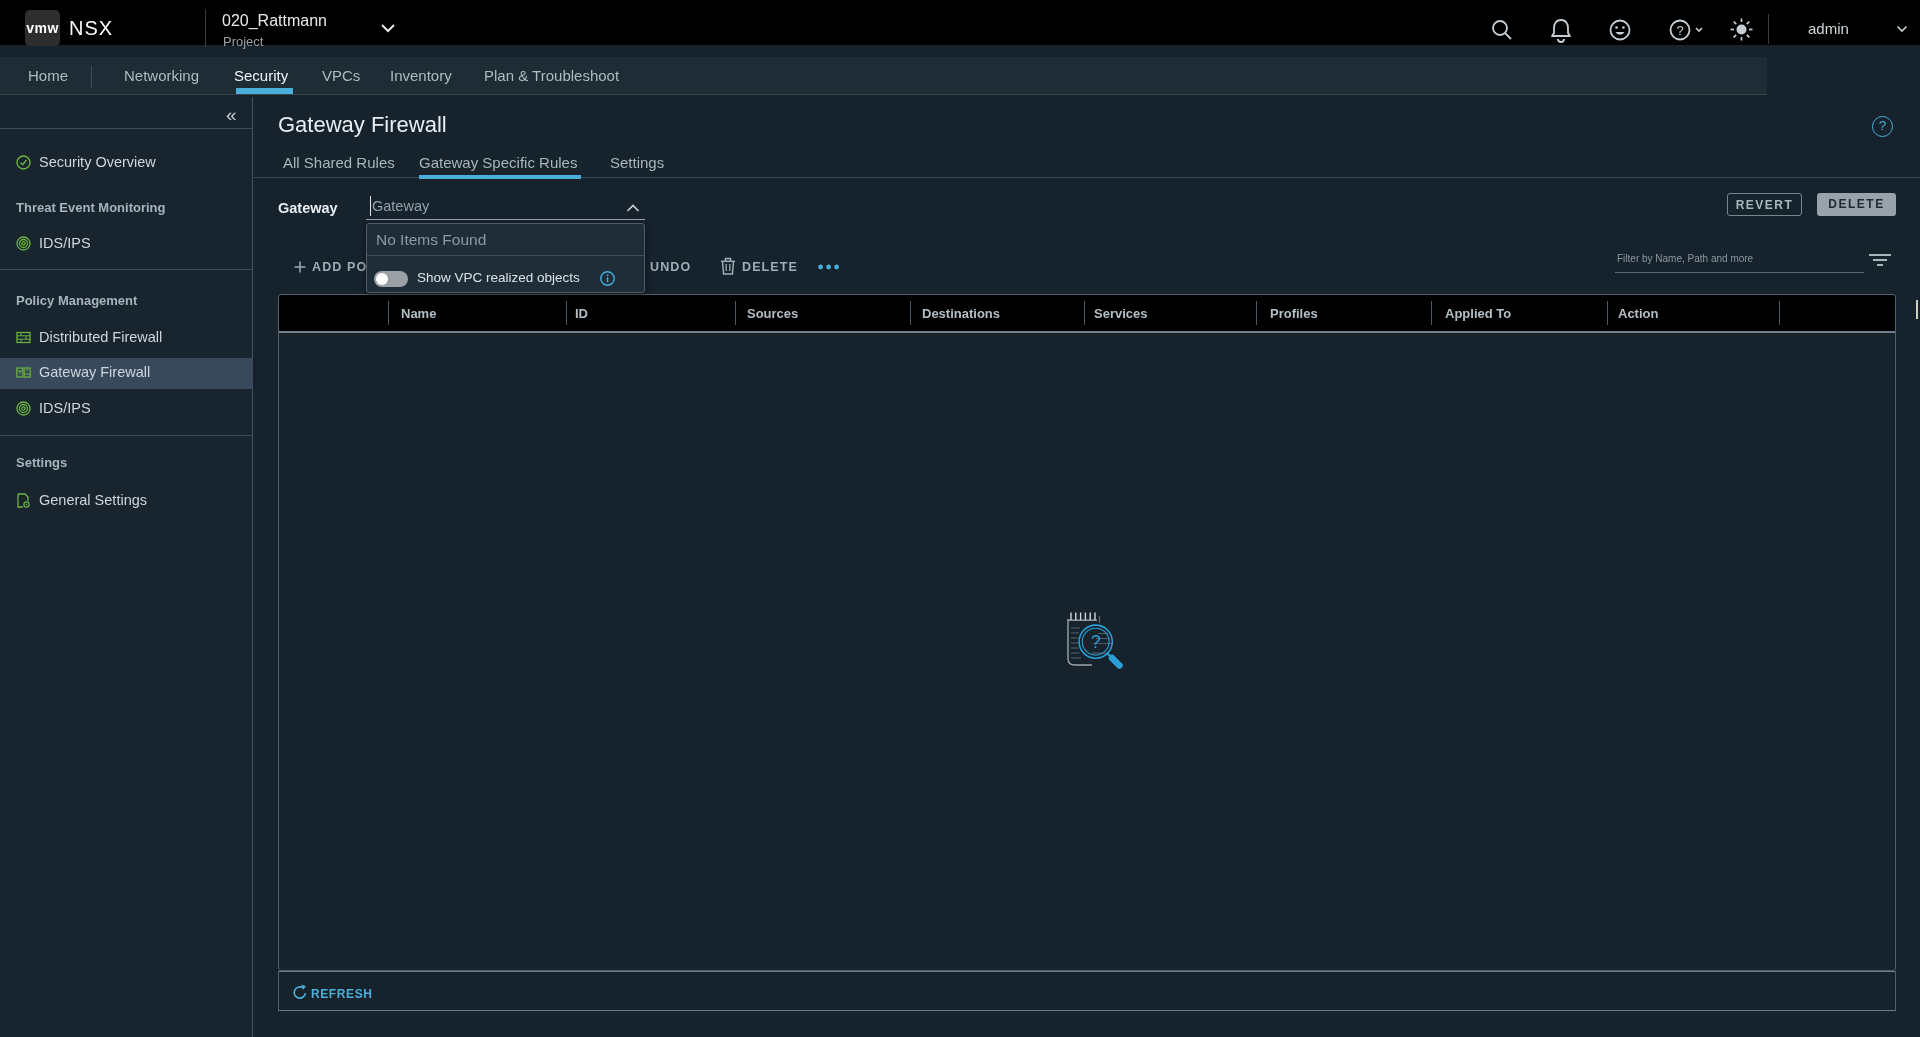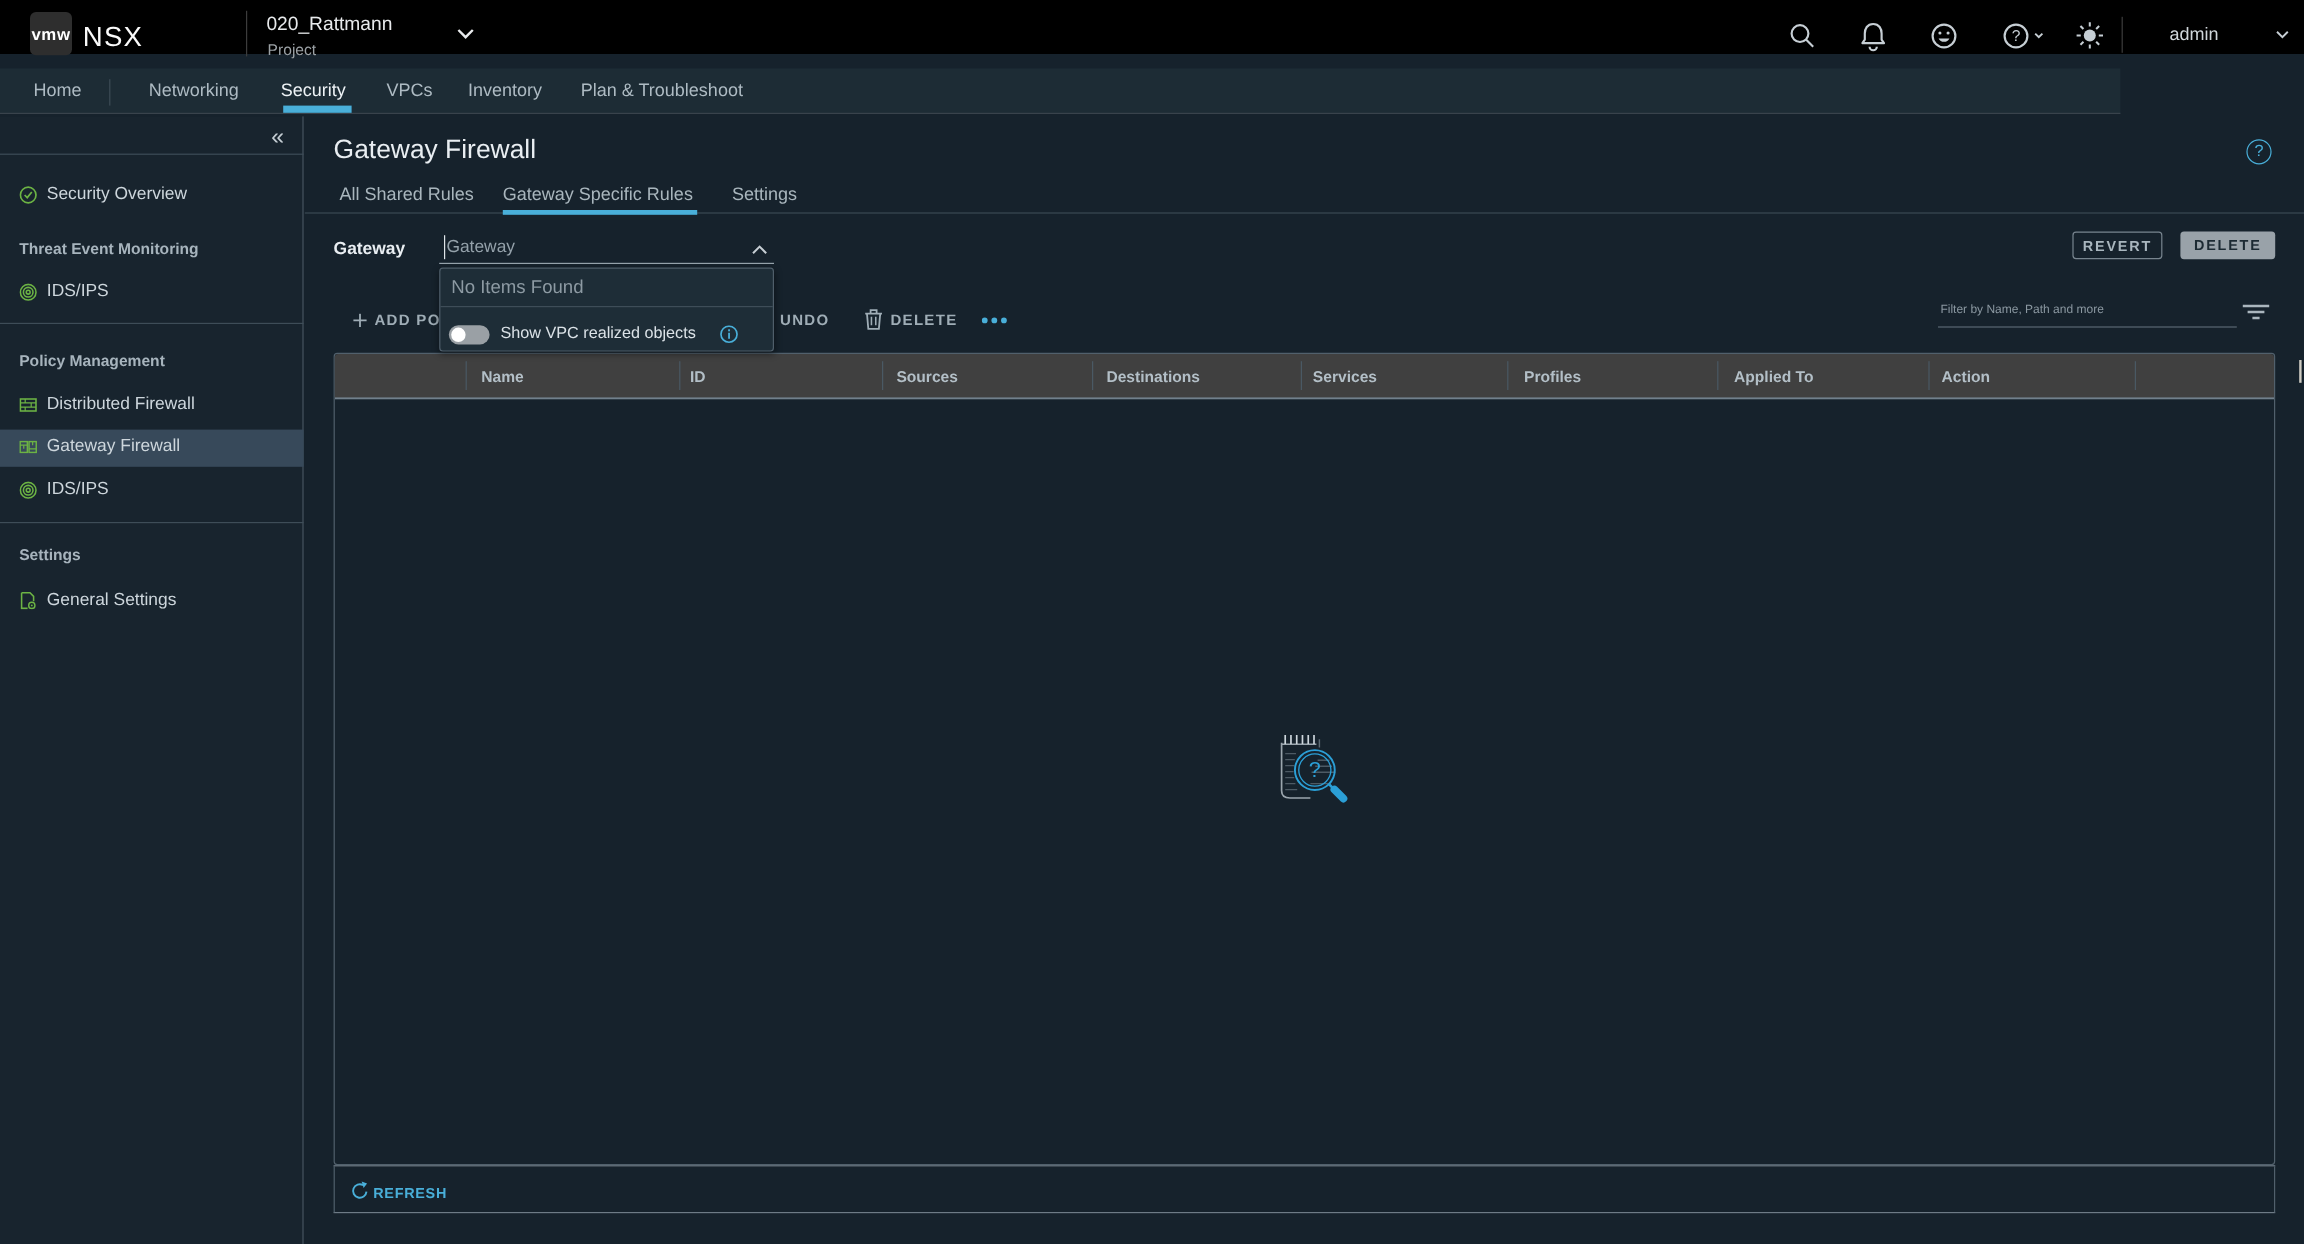--- a/index.html
+++ b/index.html
@@ -4,21 +4,21 @@
 <style>
   * { margin:0; padding:0; box-sizing:border-box; }
   html,body { width:1920px; height:1037px; overflow:hidden; background:#16222c;
     font-family:"Liberation Sans", sans-serif; }
   .abs { position:absolute; }
 
   
   #hdr { position:absolute; left:0; top:0; width:1920px; height:45px; background:#000; }
   #logo { position:absolute; left:25px; top:10px; width:35px; height:36px; background:#2e2e2e;
     border-radius:5px; color:#fff; font-weight:bold; font-size:14px; text-align:center; line-height:36px; letter-spacing:.5px;}
-  #nsx { position:absolute; left:69px; top:17px; font-size:23px; color:#fafafa; letter-spacing:1px; }
+  #nsx { position:absolute; left:69px; top:17px; font-size:20px; color:#fafafa; letter-spacing:1px; }
   .vsep-h { position:absolute; top:9px; width:1px; height:38px; background:#3c3c3c; }
   #proj1 { position:absolute; left:222px; top:12px; font-size:16px; color:#e8eaec; }
   #proj2 { position:absolute; left:223px; top:34px; font-size:13px; color:#9ba1a5; }
 
   
   #nav { position:absolute; left:0; top:57px; width:1767px; height:38px; background:#1d2c35; border-bottom:1px solid #39434c; }
   .navitem { position:absolute; top:0; height:40px; line-height:38px; font-size:15px; color:#aebbc3; }
   .nav-active { color:#eef3f6; }
   #nav-underline { position:absolute; top:31px; height:6px; background:#49afd9; }
   .navsep { position:absolute; top:9px; width:1px; height:22px; background:#3d4c56; }
@@ -65,21 +65,21 @@
   #nif { position:absolute; left:9px; top:7px; font-size:15.5px; color:#8d9aa3; }
   #panel-hr { position:absolute; left:0; top:31px; width:277px; height:1px; background:#3e4d58; }
   #toggle { position:absolute; left:7px; top:47px; width:34px; height:16px; background:#9aa0a5; border-radius:8px; }
   #knob { position:absolute; left:2px; top:2px; width:12px; height:12px; background:#fff; border-radius:50%; }
   #tog-label { position:absolute; left:50px; top:46px; font-size:13.5px; color:#dbe2e7; }
   #info-i { position:absolute; left:233px; top:47px; width:15px; height:15px; }
 
   
   #grid { position:absolute; left:24px; top:197px; width:1618px; height:677px; background:#16222c;
     border:1px solid #51606c; border-radius:3px; }
-  #gridhead { position:absolute; left:0; top:0; width:1616px; background:#404040;
+  #gridhead { position:absolute; left:0; top:0; width:1616px; background:#000000;
     border-bottom:2px solid #71808c; border-radius:3px 3px 0 0; height:38px; }
   .colsep { position:absolute; top:6px; width:1px; height:24px; background:#4a5964; }
   .collabel { position:absolute; top:11px; font-size:13px; font-weight:bold; color:#b3bfc7; }
   #resize-bar { position:absolute; left:1637px; top:5px; width:2px; height:19px; background:#cfcdc4; }
   #nrf { position:absolute; left:0; top:380px; width:1616px; text-align:center; font-size:21px; color:#dfe8ee; }
 
   
   #gridfoot { position:absolute; left:24px; top:874px; width:1618px; height:40px; background:#16222c;
     border-left:1px solid #51606c; border-right:1px solid #51606c;
     border-top:1px solid #6e7b86; border-bottom:1px solid #6e7b86; }

